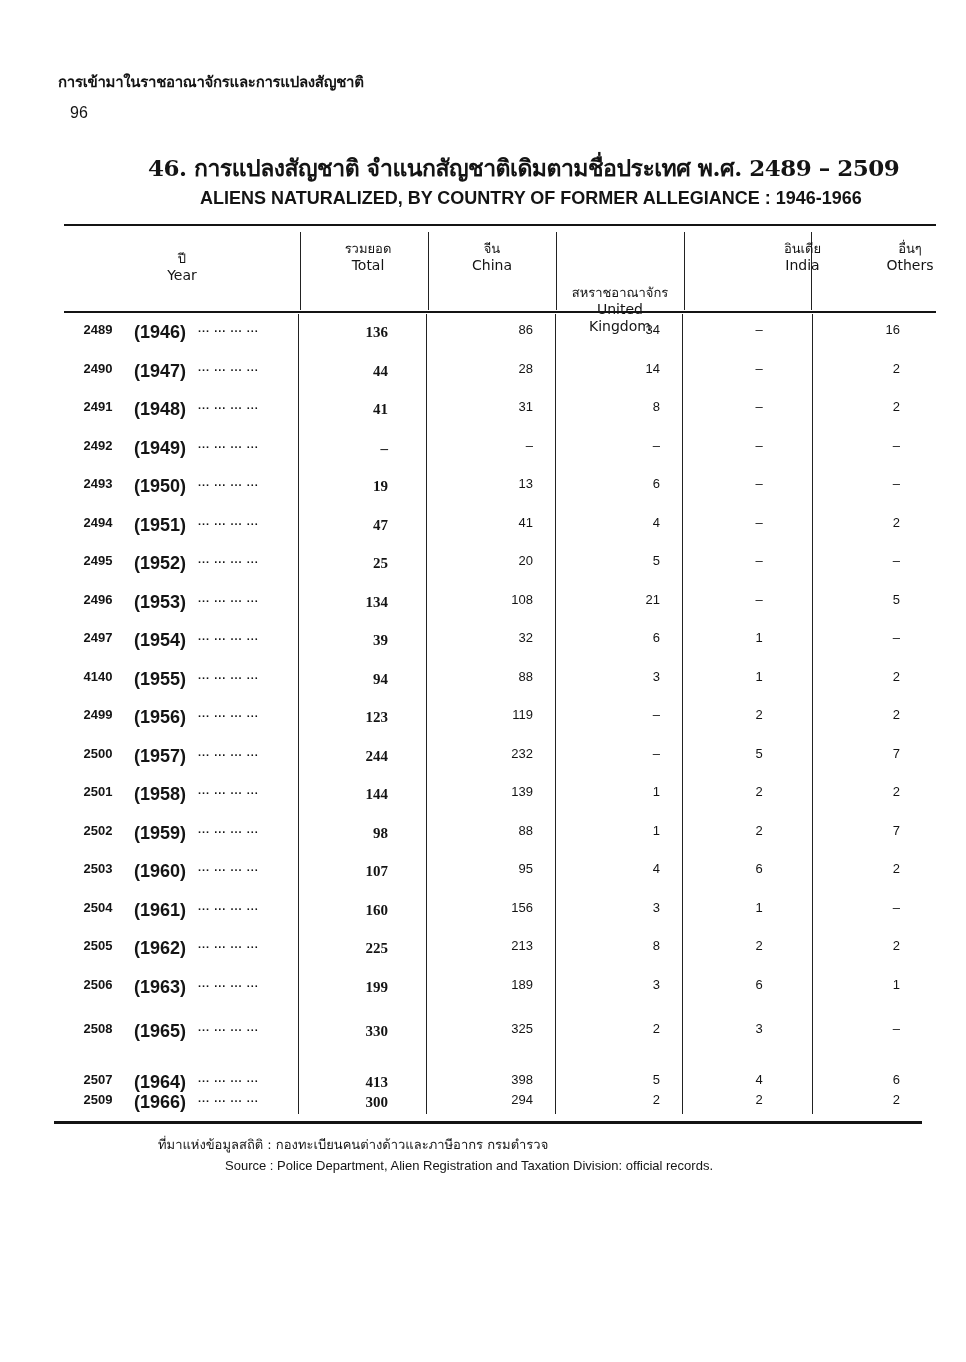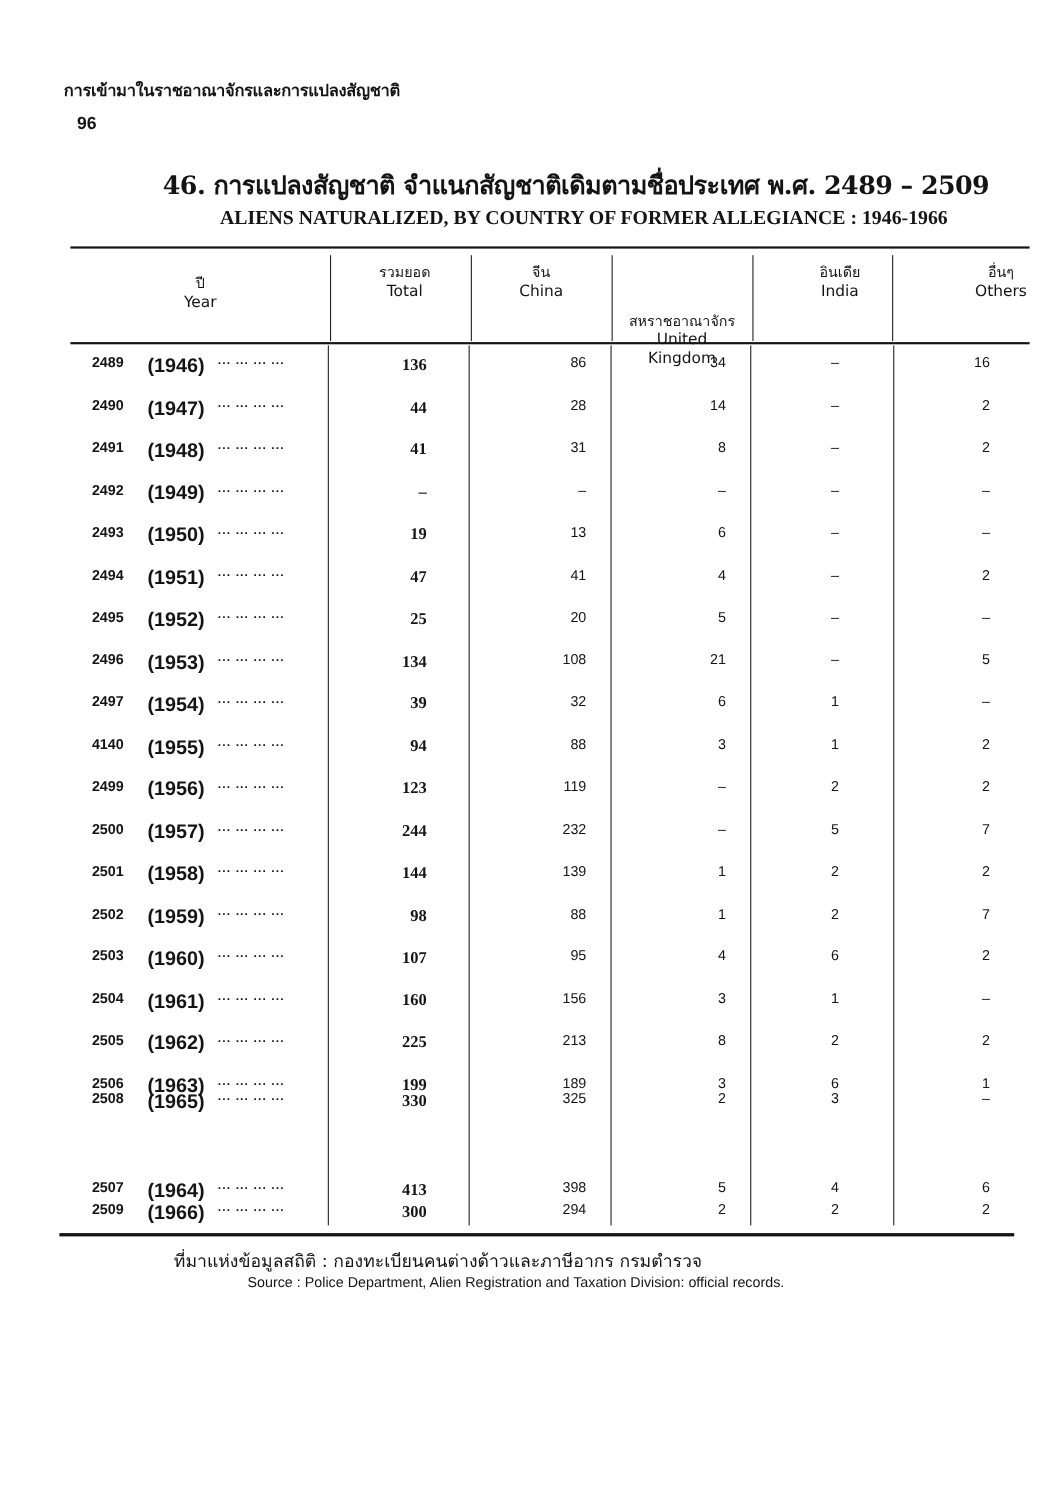--- a/index.html
+++ b/index.html
@@ -1,37 +1,37 @@
 <!DOCTYPE html>
 <html><head>
 <meta charset="utf-8">
 <style>
   html, body { margin: 0; padding: 0; background: #ffffff; }
   body { width: 966px; height: 1362px; position: relative; overflow: hidden; color: #141414; font-family: "Liberation Sans", sans-serif; }
   .running-head { position: absolute; left: 58px; top: 70px; font-size: 15px; font-weight: bold; font-family: "DejaVu Sans", sans-serif; letter-spacing: -0.3px; }
-  .page-number { position: absolute; left: 70px; top: 104px; font-size: 16px; font-weight: bold; }
+  .page-number { position: absolute; left: 70px; top: 104px; font-size: 16px; font-weight: normal; }
   .title-thai { position: absolute; left: 148px; top: 150px; font-family: "DejaVu Serif", serif; font-size: 23px; font-weight: bold; white-space: nowrap; letter-spacing: -0.5px; }
-  .title-en { position: absolute; left: 200px; top: 188px; font-family: Liberation Serif, serif; font-size: 18px; font-weight: bold; white-space: nowrap; }
+  .title-en { position: absolute; left: 200px; top: 188px; font-family: Liberation Sans, sans-serif; font-size: 18px; font-weight: bold; white-space: nowrap; }
   .rule-top { position: absolute; left: 64px; width: 872px; top: 224px; height: 2px; background: #141414; }
   .rule-head { position: absolute; left: 64px; width: 872px; top: 311px; height: 2px; background: #141414; }
   .rule-bottom { position: absolute; left: 54px; width: 868px; top: 1121px; height: 3px; background: #141414; }
   .vline { position: absolute; width: 1px; background: #222; }
   .hdr { position: absolute; top: 240px; text-align: center; font-size: 14px; line-height: 17px; font-family: "DejaVu Sans", sans-serif; }
   .hdr .th { display: block; font-size: 13px; }
   .row { position: absolute; left: 0; width: 966px; height: 20px; font-size: 13px; font-weight: bold; }
   .row span { position: absolute; }
   .c-be { left: 78px; width: 40px; text-align: center; }
   .c-ad { left: 134px; width: 60px; white-space: nowrap; font-size: 18px; }
   .c-dots { left: 198px; white-space: nowrap; font-size: 11px; letter-spacing: 1px; }
   .c-total { left: 330px; width: 58px; text-align: right; font-family: "Liberation Serif", serif; font-size: 15px; top: 2px; }
   .c-china { left: 470px; width: 63px; text-align: right; font-weight: normal; }
   .c-uk { left: 600px; width: 60px; text-align: right; font-weight: normal; }
   .c-india { left: 730px; width: 58px; text-align: center; font-weight: normal; }
   .c-others { left: 850px; width: 50px; text-align: right; font-weight: normal; }
-  .source-thai { position: absolute; left: 158px; top: 1134px; font-size: 16px; font-family: "DejaVu Sans", sans-serif; white-space: nowrap; }
+  .source-thai { position: absolute; left: 158px; top: 1134px; font-size: 13px; font-family: "DejaVu Sans", sans-serif; white-space: nowrap; }
   .source-en { position: absolute; left: 225px; top: 1158px; font-size: 13px; white-space: nowrap; }
 </style>
 </head>
 <body>
 
 <div class="running-head">การเข้ามาในราชอาณาจักรและการแปลงสัญชาติ</div>
 <div class="page-number">96</div>
 
 <div class="title-thai">46. การแปลงสัญชาติ  จำแนกสัญชาติเดิมตามชื่อประเทศ พ.ศ. 2489 – 2509</div>
 <div class="title-en">ALIENS NATURALIZED, BY COUNTRY OF FORMER ALLEGIANCE : 1946-1966</div>
@@ -60,21 +60,21 @@
   <span>Total</span>
 </div>
 <div class="hdr" style="left:428px; width:128px;">
   <span class="th">จีน</span>
   <span>China</span>
 </div>
 <div class="hdr" style="left:556px; width:128px;margin-top:44px;">
   <span class="th">สหราชอาณาจักร</span>
   <span style="display:block; width:80px; margin:0 auto;">United Kingdom</span>
 </div>
-<div class="hdr" style="left:681px; width:127px;padding-left:19px;">
+<div class="hdr" style="left:720px; width:127px;padding-left:19px;">
   <span class="th">อินเดีย</span>
   <span>India</span>
 </div>
 <div class="hdr" style="left:811px; width:130px;margin-left:34px;">
   <span class="th">อื่นๆ</span>
   <span>Others</span>
 </div>
 
 <div id="rows">
     <div class="row" style="top: 322px;">
@@ -260,21 +260,21 @@
     <div class="row" style="top: 1072px; padding-left: 28px;">
       <span class="c-be">2507</span>
       <span class="c-ad">(1964)</span>
       <span class="c-dots">... ... ... ...</span>
       <span class="c-total">413</span>
       <span class="c-china">398</span>
       <span class="c-uk">5</span>
       <span class="c-india">4</span>
       <span class="c-others">6</span>
     </div>
-    <div class="row" style="top: 991px;">
+    <div class="row" style="top: 1021px;">
       <span class="c-be">2508</span>
       <span class="c-ad">(1965)</span>
       <span class="c-dots">... ... ... ...</span>
       <span class="c-total">330</span>
       <span class="c-china">325</span>
       <span class="c-uk">2</span>
       <span class="c-india">3</span>
       <span class="c-others">–</span>
     </div>
     <div class="row" style="top: 1092px;">

